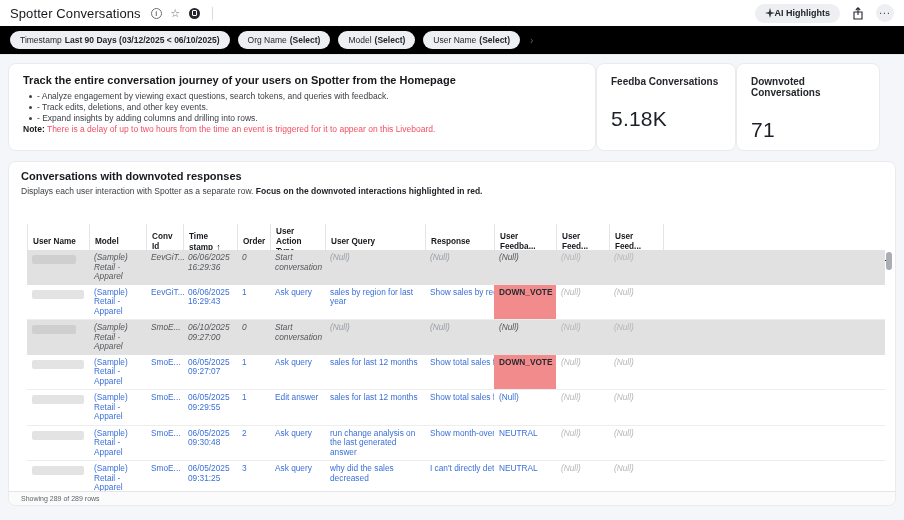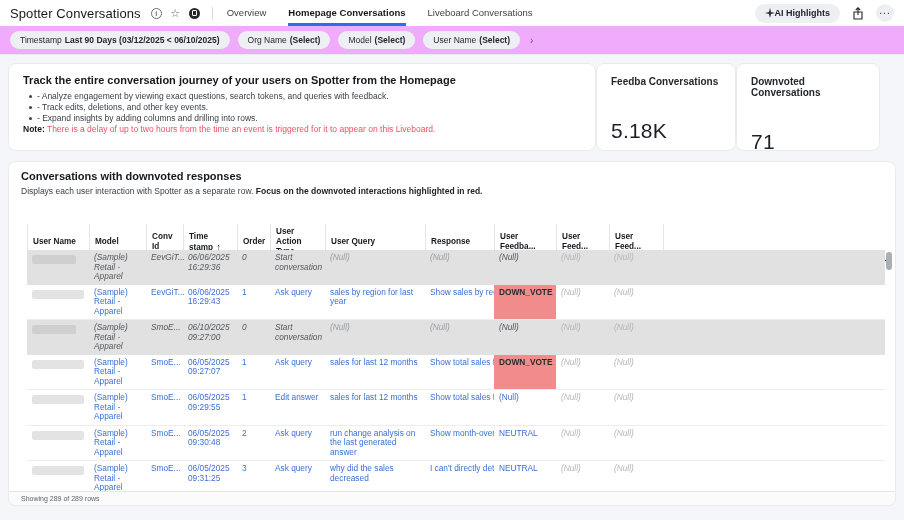--- a/index.html
+++ b/index.html
@@ -18,42 +18,42 @@
   .vdiv { width:1px; height:13px; background:#d9dbde; margin:0 14px 0 12px; }
   .tabs { display:flex; align-items:stretch; height:26px; gap:22px; }
   .tab { font-size:9.5px; color:#3e434a; display:flex; align-items:center; padding-top:2px; border-bottom:3px solid transparent; cursor:pointer; }
   .tab.active { color:#15181c; font-weight:bold; border-bottom-color:#2b6fed; }
   .topbar-right { margin-left:auto; display:flex; align-items:center; gap:9px; }
   .ai-pill { height:19px; background:#edeff2; border-radius:10px; display:flex; align-items:center; padding:0 10px; font-size:9px; color:#22262c; font-weight:bold; }
   .icon-btn { width:18px; height:18px; display:flex; align-items:center; justify-content:center; border-radius:50%; }
   .more-btn { background:#edeff2; font-size:10px; letter-spacing:1px; color:#33373d; padding-bottom:5px; }
 
   
-  .filterbar { height:29px; background:#f0abfc; border-bottom:1px solid #e7e9ec; display:flex; align-items:center; padding:0 10px; gap:8px; }
+  .filterbar { height:29px; background:#000000; border-bottom:1px solid #e7e9ec; display:flex; align-items:center; padding:0 10px; gap:8px; }
   .chip { height:18px; background:#edeff2; border-radius:10px; display:flex; align-items:center; padding:0 10px; font-size:8.5px; color:#22262c; white-space:nowrap; gap:3px; }
   .chip b { font-weight:bold; }
   .chip-more { color:#5b6066; font-size:10px; padding:0 2px; }
 
   
   .content { padding:8px; display:flex; flex-direction:column; gap:10px; }
   .row1 { display:flex; gap:0; }
   .card { background:#fff; border:1px solid #e9ebee; border-radius:8px; }
   .intro-card { width:588px; height:88px; padding:10px 14px; }
   .intro-title { font-size:11px; font-weight:bold; color:#17191d; margin-bottom:5px; }
   .bullets { list-style:none; }
   .bullets li { font-size:8.5px; color:#3c4045; padding-left:14px; position:relative; line-height:11px; }
   .bullets li::before { content:""; width:3px; height:3px; border-radius:50%; background:#3c4045; position:absolute; left:6px; top:4px; }
   .note-line { font-size:8.5px; line-height:11px; }
   .note-label { font-weight:bold; color:#17191d; }
   .note-text { color:#f24f62; }
   .kpi-card { height:88px; padding:12px 14px; }
   .kpi-1 { width:140px; }
   .kpi-2 { width:144px; }
   .kpi-label { font-size:10px; font-weight:bold; color:#23262b; }
-  .kpi-value { font-size:21px; color:#1c2026; margin-top:32px; letter-spacing:.2px; }
+  .kpi-value { font-size:21px; color:#1c2026; margin-top:20px; letter-spacing:.2px; }
 
   
   .table-card { width:888px; height:345px; position:relative; overflow:hidden; }
   .tc-head { padding:8px 12px 0 12px; }
   .tc-title { font-size:11px; font-weight:bold; color:#17191d; }
   .tc-sub { font-size:8.5px; color:#3c4045; margin-top:4px; }
   .tc-sub b { color:#202328; }
   .tbl-wrap { position:absolute; left:18px; right:10px; top:62px; }
   table { border-collapse:collapse; table-layout:fixed; width:858px; }
   thead th { font-size:8.2px; font-weight:bold; color:#15181c; text-align:left; vertical-align:middle;
@@ -81,25 +81,20 @@
 <body>
 
 <div class="topbar">
   <div class="lb-title">Spotter Conversations</div>
   <div class="title-icons">
     <div class="t-ico ico-circle-i">i</div>
     <div class="t-ico ico-star">☆</div>
     <div class="t-ico ico-lock"></div>
   </div>
   <div class="vdiv"></div>
-  <div class="tabs" id="tabs">
-      <div class="tab">Overview</div>
-      <div class="tab active">Homepage Conversations</div>
-      <div class="tab">Liveboard Conversations</div>
-    </div>
   <div class="topbar-right">
     <div class="ai-pill">
       <svg width="10" height="10" viewBox="0 0 10 10">
         <path d="M5 0 L6.1 3.9 L10 5 L6.1 6.1 L5 10 L3.9 6.1 L0 5 L3.9 3.9 Z" fill="#33373d"></path>
       </svg>
       <span>AI Highlights</span>
     </div>
     <div class="icon-btn">
       <svg width="12" height="13" viewBox="0 0 12 13">
         <path d="M2 5 h8 v7 h-8 z" fill="none" stroke="#24282e" stroke-width="1.1"></path>

